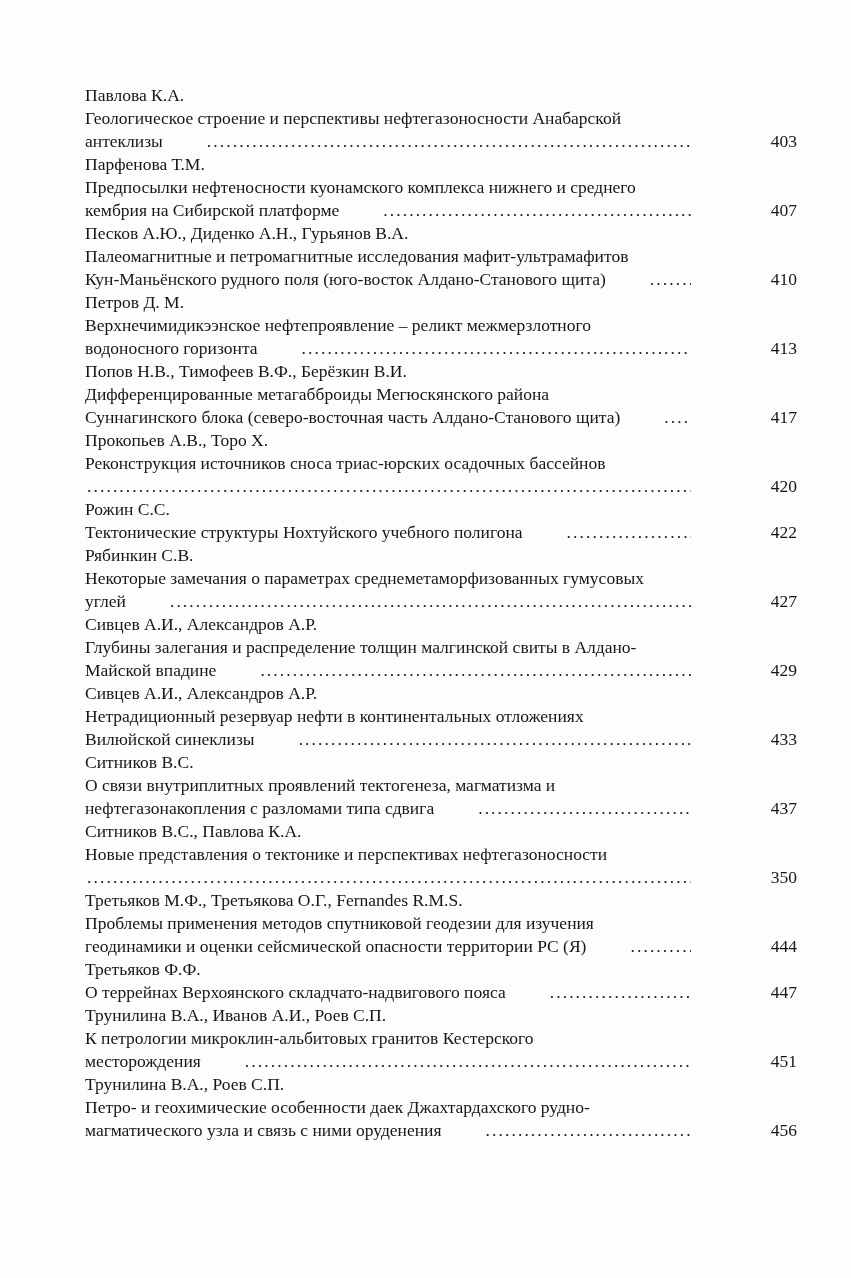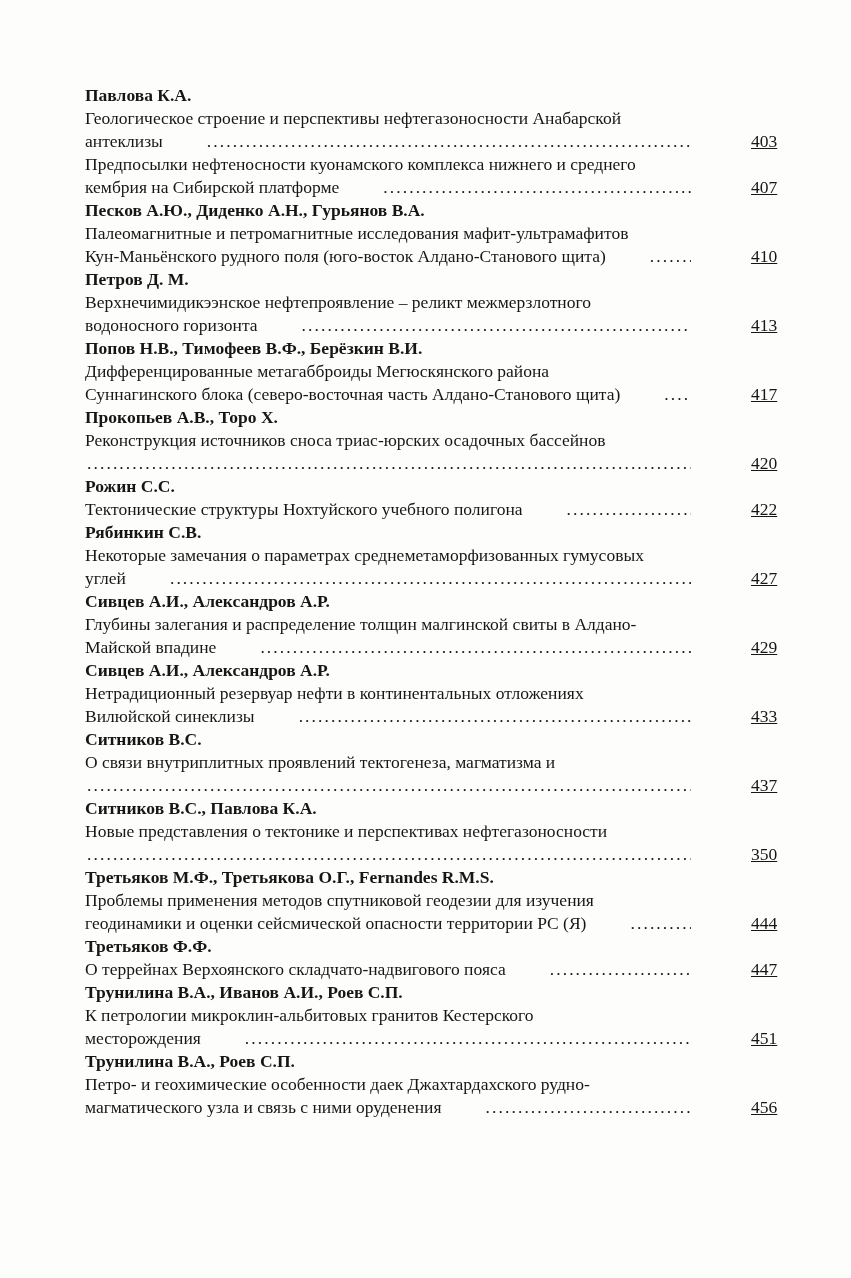--- a/index.html
+++ b/index.html
@@ -18,21 +18,21 @@
     overflow: hidden;
   }
   .toc {
     position: absolute;
     left: 85px;
     top: 84px;
     width: 712px;
   }
   .entry { margin: 0; }
   .authors {
-    font-weight: bold;
+    font-weight: normal;
   }
   .line { }
   .line.last {
     display: flex;
     align-items: baseline;
     gap: 42px;
   }
   .ttext {
     white-space: nowrap;
     flex: 0 0 auto;
@@ -44,22 +44,22 @@
     margin: 0 2px;
   }
   .dots::after {
     content: "..........................................................................................................................................................................................";
     letter-spacing: 2.1px;
   }
   .pnum {
     flex: 0 0 auto;
     min-width: 46px;
     margin-left: 16px;
+    text-align: right;
     white-space: nowrap;
-    text-decoration: underline;
   }
   .footer {
     position: absolute;
     top: 1268px;
     left: 0;
     width: 100%;
     text-align: right;
     margin-left: 16px;
   }
 </style>
@@ -71,20 +71,21 @@
     <div class="authors">Павлова К.А.</div>
     <div class="line">Геологическое строение и перспективы нефтегазоносности Анабарской</div>
       <div class="line last">
       <span class="ttext">антеклизы</span>
       <span class="dots"></span>
       <span class="pnum">403</span>
     </div>
   </section>
 
   <section class="entry">
+    <div class="authors">Парфенова Т.М.</div>
     <div class="line">Предпосылки нефтеносности куонамского комплекса нижнего и среднего</div>
       <div class="line last">
       <span class="ttext">кембрия на Сибирской платформе</span>
       <span class="dots"></span>
       <span class="pnum">407</span>
     </div>
   </section>
 
   <section class="entry">
     <div class="authors">Песков А.Ю., Диденко А.Н., Гурьянов В.А.</div>
@@ -161,20 +162,21 @@
       <span class="ttext">Вилюйской синеклизы</span>
       <span class="dots"></span>
       <span class="pnum">433</span>
     </div>
   </section>
 
   <section class="entry">
     <div class="authors">Ситников В.С.</div>
     <div class="line">О связи внутриплитных проявлений тектогенеза, магматизма и</div>
       <div class="line last">
+      <span class="ttext">нефтегазонакопления с разломами типа сдвига</span>
       <span class="dots"></span>
       <span class="pnum">437</span>
     </div>
   </section>
 
   <section class="entry">
     <div class="authors">Ситников В.С., Павлова К.А.</div>
     <div class="line">Новые представления о тектонике и перспективах нефтегазоносности</div>
       <div class="line last">
       <span class="dots"></span>

